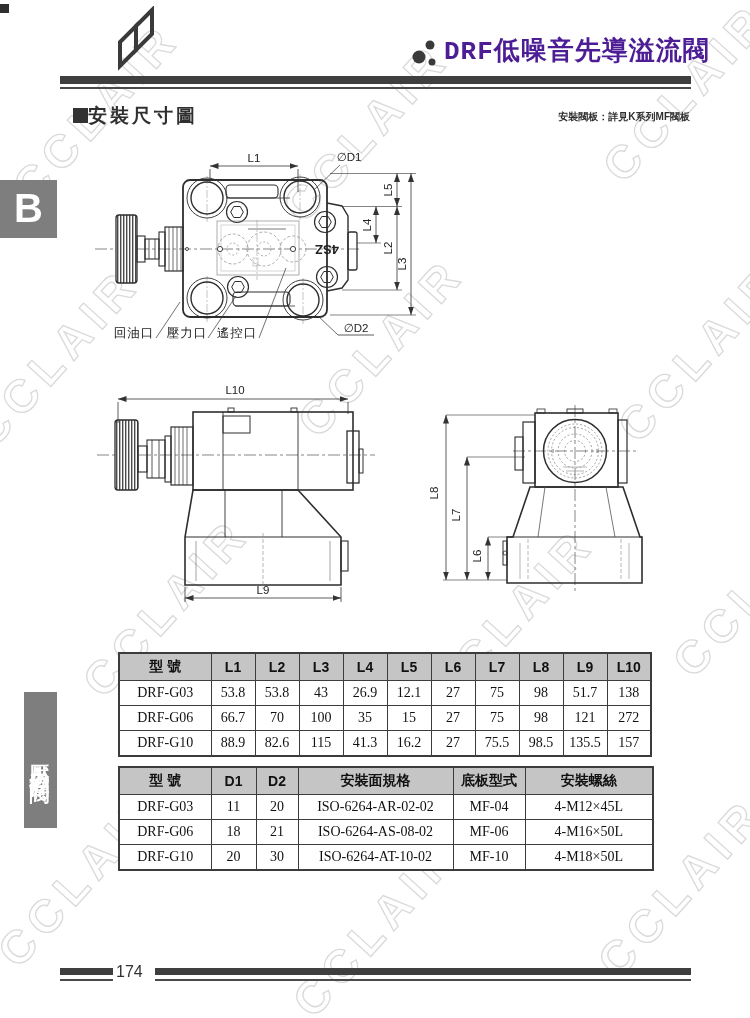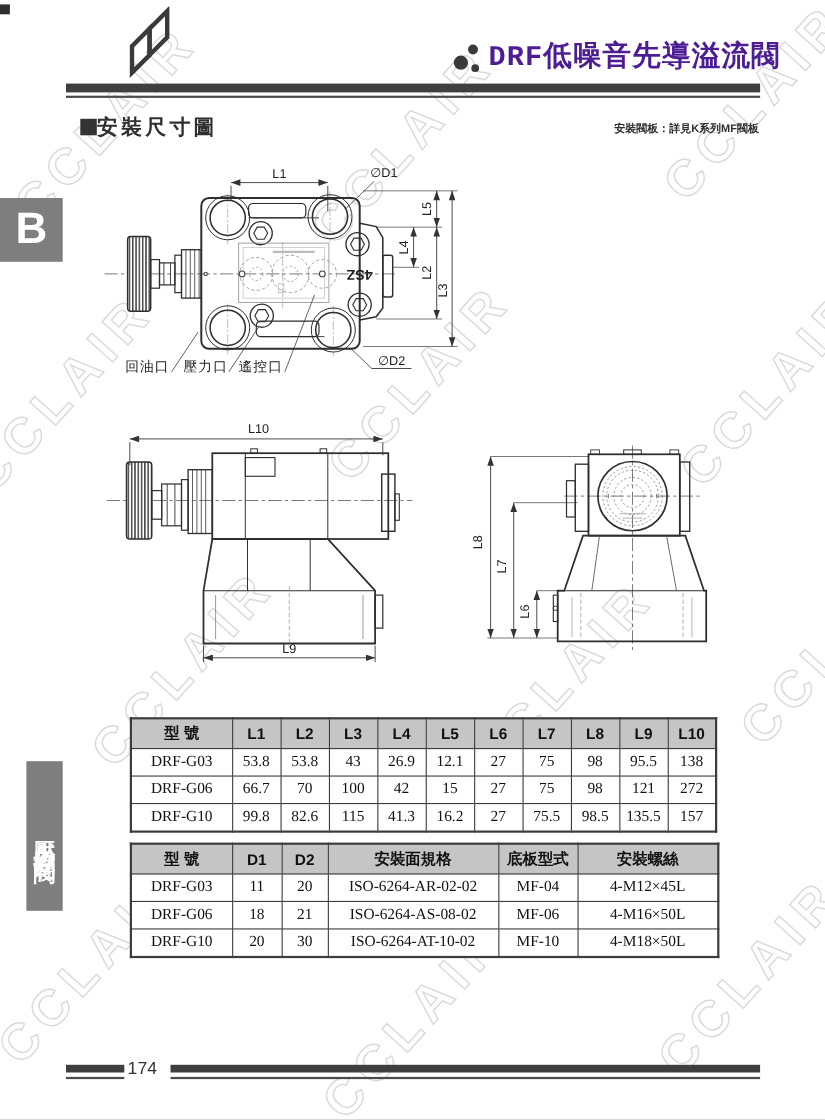--- a/index.html
+++ b/index.html
@@ -334,39 +334,39 @@
         <tr>
           <td>DRF-G03</td>
             <td>53.8</td>
             <td>53.8</td>
             <td>43</td>
             <td>26.9</td>
             <td>12.1</td>
             <td>27</td>
             <td>75</td>
             <td>98</td>
-            <td>95.5</td>
+            <td>51.7</td>
             <td>138</td>
         </tr>
         <tr>
           <td>DRF-G06</td>
             <td>66.7</td>
             <td>70</td>
             <td>100</td>
-            <td>42</td>
+            <td>35</td>
             <td>15</td>
             <td>27</td>
             <td>75</td>
             <td>98</td>
             <td>121</td>
             <td>272</td>
         </tr>
         <tr>
           <td>DRF-G10</td>
-            <td>99.8</td>
+            <td>88.9</td>
             <td>82.6</td>
             <td>115</td>
             <td>41.3</td>
             <td>16.2</td>
             <td>27</td>
             <td>75.5</td>
             <td>98.5</td>
             <td>135.5</td>
             <td>157</td>
         </tr>

